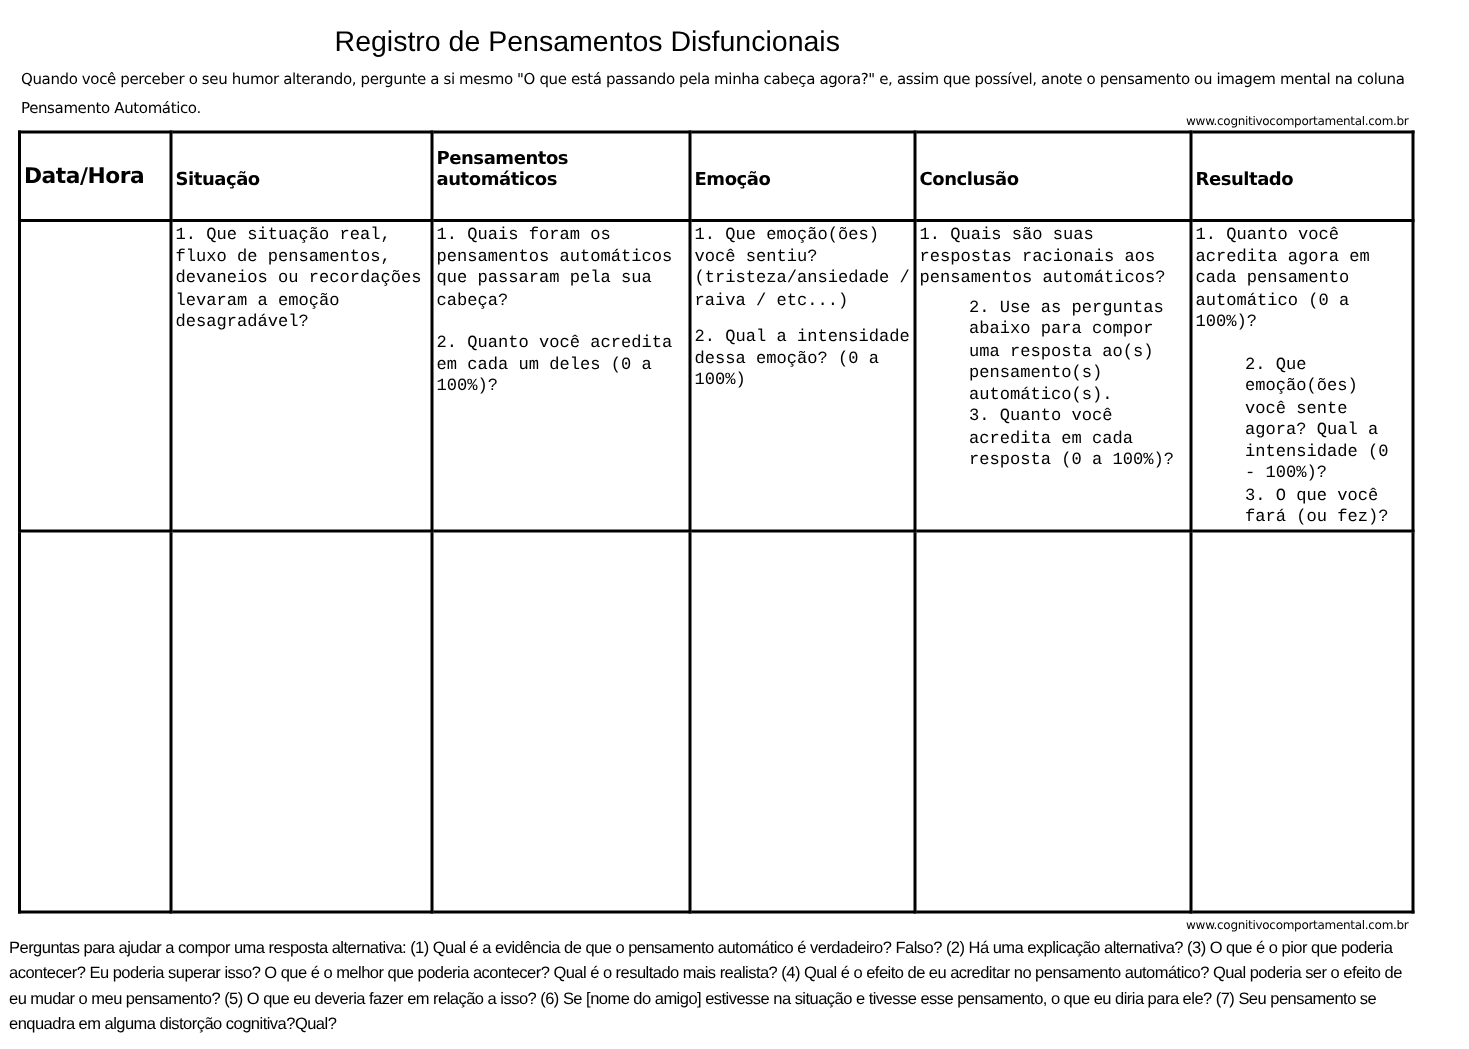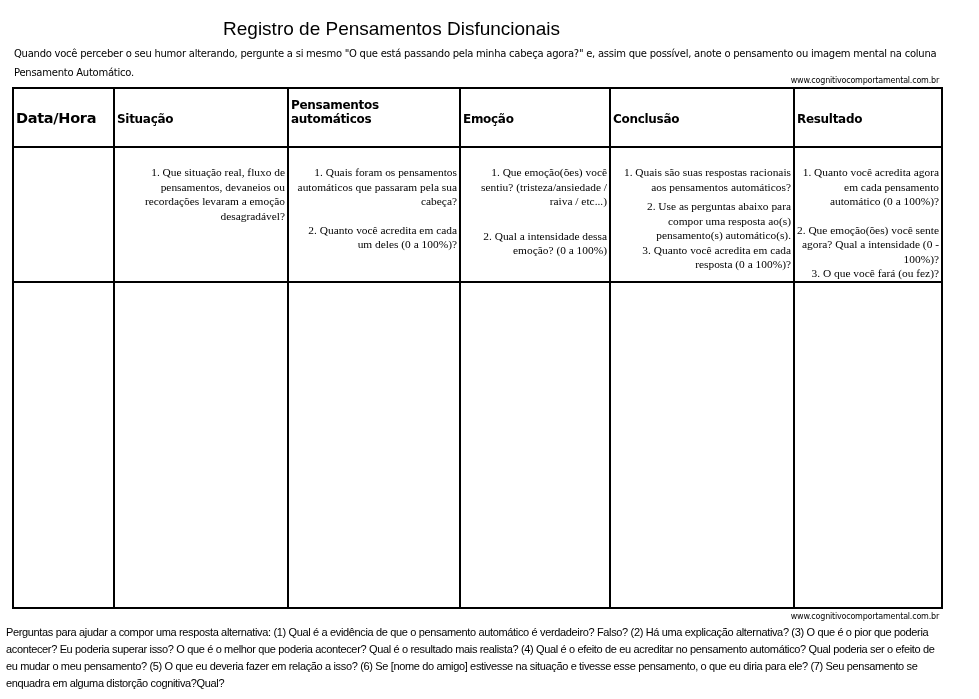--- a/index.html
+++ b/index.html
@@ -10,24 +10,24 @@
     font-family:"DejaVu Sans", sans-serif; font-size:10px; line-height:19px; letter-spacing:-0.25px; }
   .url { position:absolute; right:40px; font-family:"DejaVu Sans", sans-serif; font-size:8px; letter-spacing:-0.2px; }
   .url.top { top:76px; }
   .url.bottom { top:612px; }
   table.grid { position:absolute; left:12px; top:87px; width:929px; height:522px;
     border-collapse:collapse; table-layout:fixed; }
   table.grid td, table.grid th { border:2px solid #000; vertical-align:top; padding:0 2px; }
   table.grid th { height:37px; vertical-align:bottom; text-align:left; font-weight:bold;
     font-family:"DejaVu Sans", sans-serif; font-size:12px; padding-bottom:20px; letter-spacing:-0.3px; }
   table.grid th.first { font-size:14.5px;border-radius:21px; }
-  table.grid td.q { height:116px; font-family:Liberation Serif, serif; font-size:11.4px; line-height:14.5px; padding-top:17px;text-align:right; }
+  table.grid td.q { height:116px; font-family:Liberation Mono, monospace; font-size:11.4px; line-height:14.5px; padding-top:2px; }
   table.grid td.q p { margin:0 0 14px 0; }
   table.grid td.q p.tight { margin-bottom:5px; }
-  table.grid td.q p.none { margin-bottom:0; }
+  table.grid td.q p.none { margin-bottom:0;margin-left:33px; }
   .footer { position:absolute; left:6px; top:624px; width:940px;
     font-family:Liberation Sans, sans-serif; font-size:11px; line-height:17px; letter-spacing:-0.35px; }
 </style>
 </head>
 <body>
 
 <div class="title">Registro de Pensamentos Disfuncionais</div>
 <div class="intro">Quando você perceber o seu humor alterando, pergunte a si mesmo "O que está passando pela minha cabeça agora?" e, assim que possível, anote o pensamento ou imagem mental na coluna Pensamento Automático.</div>
 <div class="url top">www.cognitivocomportamental.com.br</div>
 
@@ -52,21 +52,21 @@
   <tr>
     <td class="q"></td>
     <td class="q">
       <p>1. Que situação real, fluxo de pensamentos, devaneios ou recordações levaram a emoção desagradável?</p>
     </td>
     <td class="q">
       <p>1. Quais foram os pensamentos automáticos que passaram pela sua cabeça?</p>
       <p>2. Quanto você acredita em cada um deles (0 a 100%)?</p>
     </td>
     <td class="q">
-      <p style="margin-bottom:20px">1. Que emoção(ões) você sentiu? (tristeza/ansiedade / raiva / etc...)</p>
+      <p style="margin-bottom:10px">1. Que emoção(ões) você sentiu? (tristeza/ansiedade / raiva / etc...)</p>
       <p>2. Qual a intensidade dessa emoção? (0 a 100%)</p>
     </td>
     <td class="q">
       <p class="tight">1. Quais são suas respostas racionais aos pensamentos automáticos?</p>
       <p class="none">2. Use as perguntas abaixo para compor uma resposta ao(s) pensamento(s) automático(s).</p>
       <p class="none">3. Quanto você acredita em cada resposta (0 a 100%)?</p>
     </td>
     <td class="q">
       <p>1. Quanto você acredita agora em cada pensamento automático (0 a 100%)?</p>
       <p class="none">2. Que emoção(ões) você sente agora? Qual a intensidade (0 - 100%)?</p>

